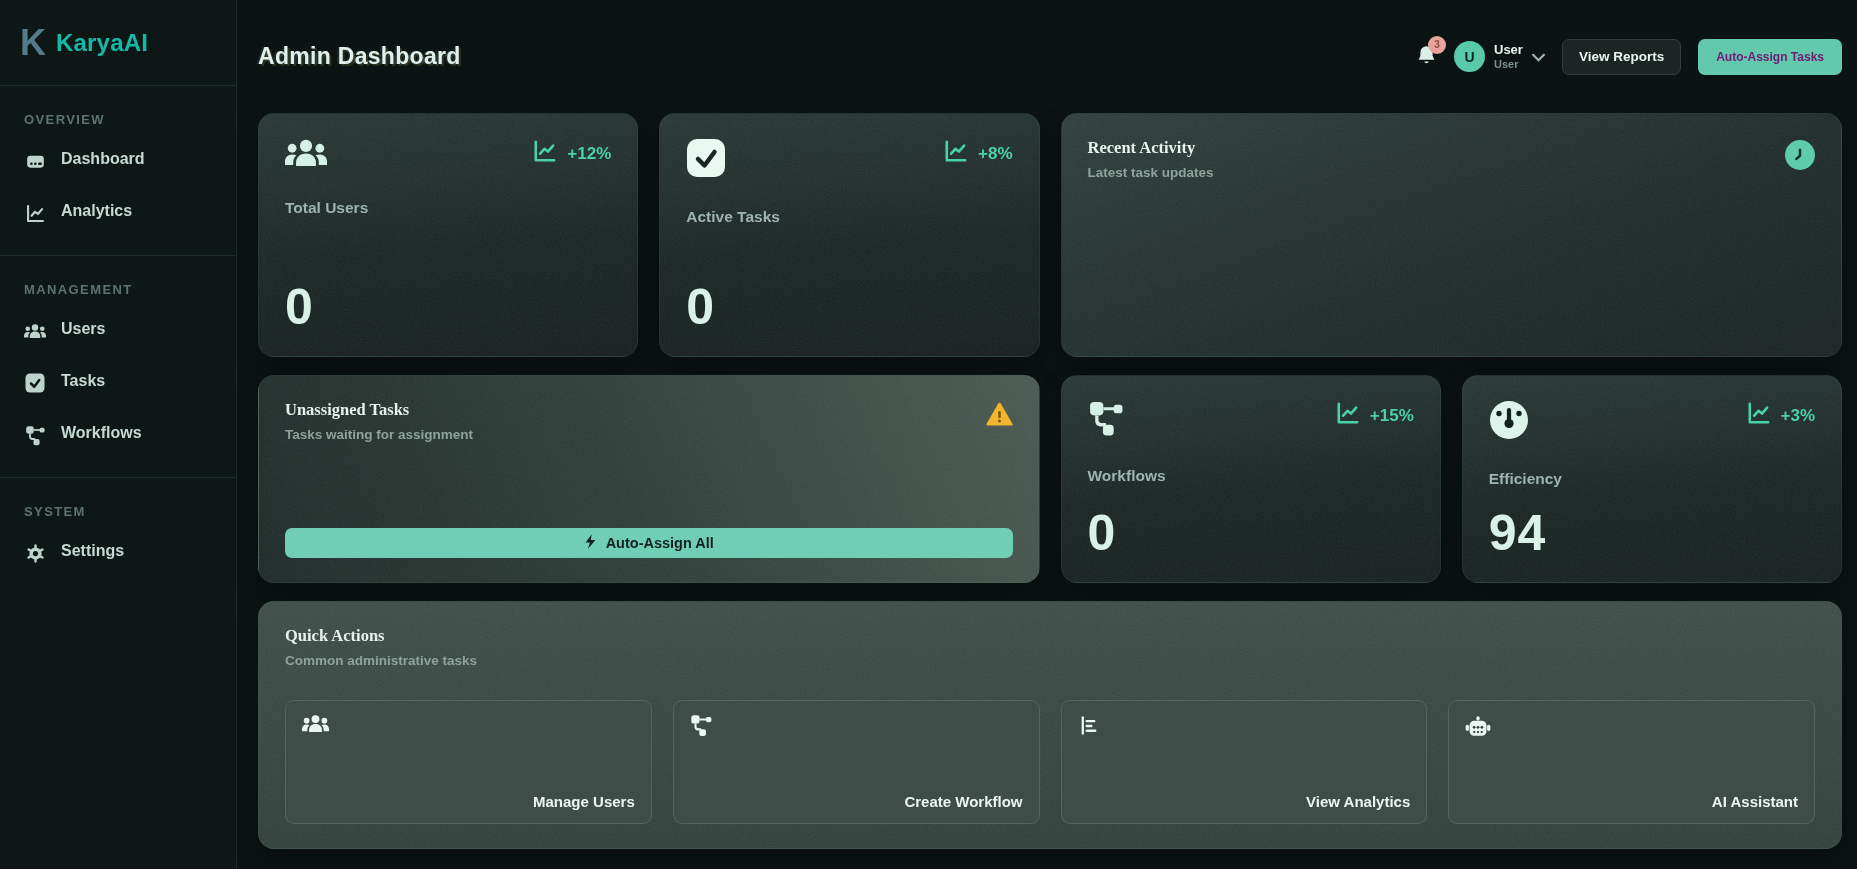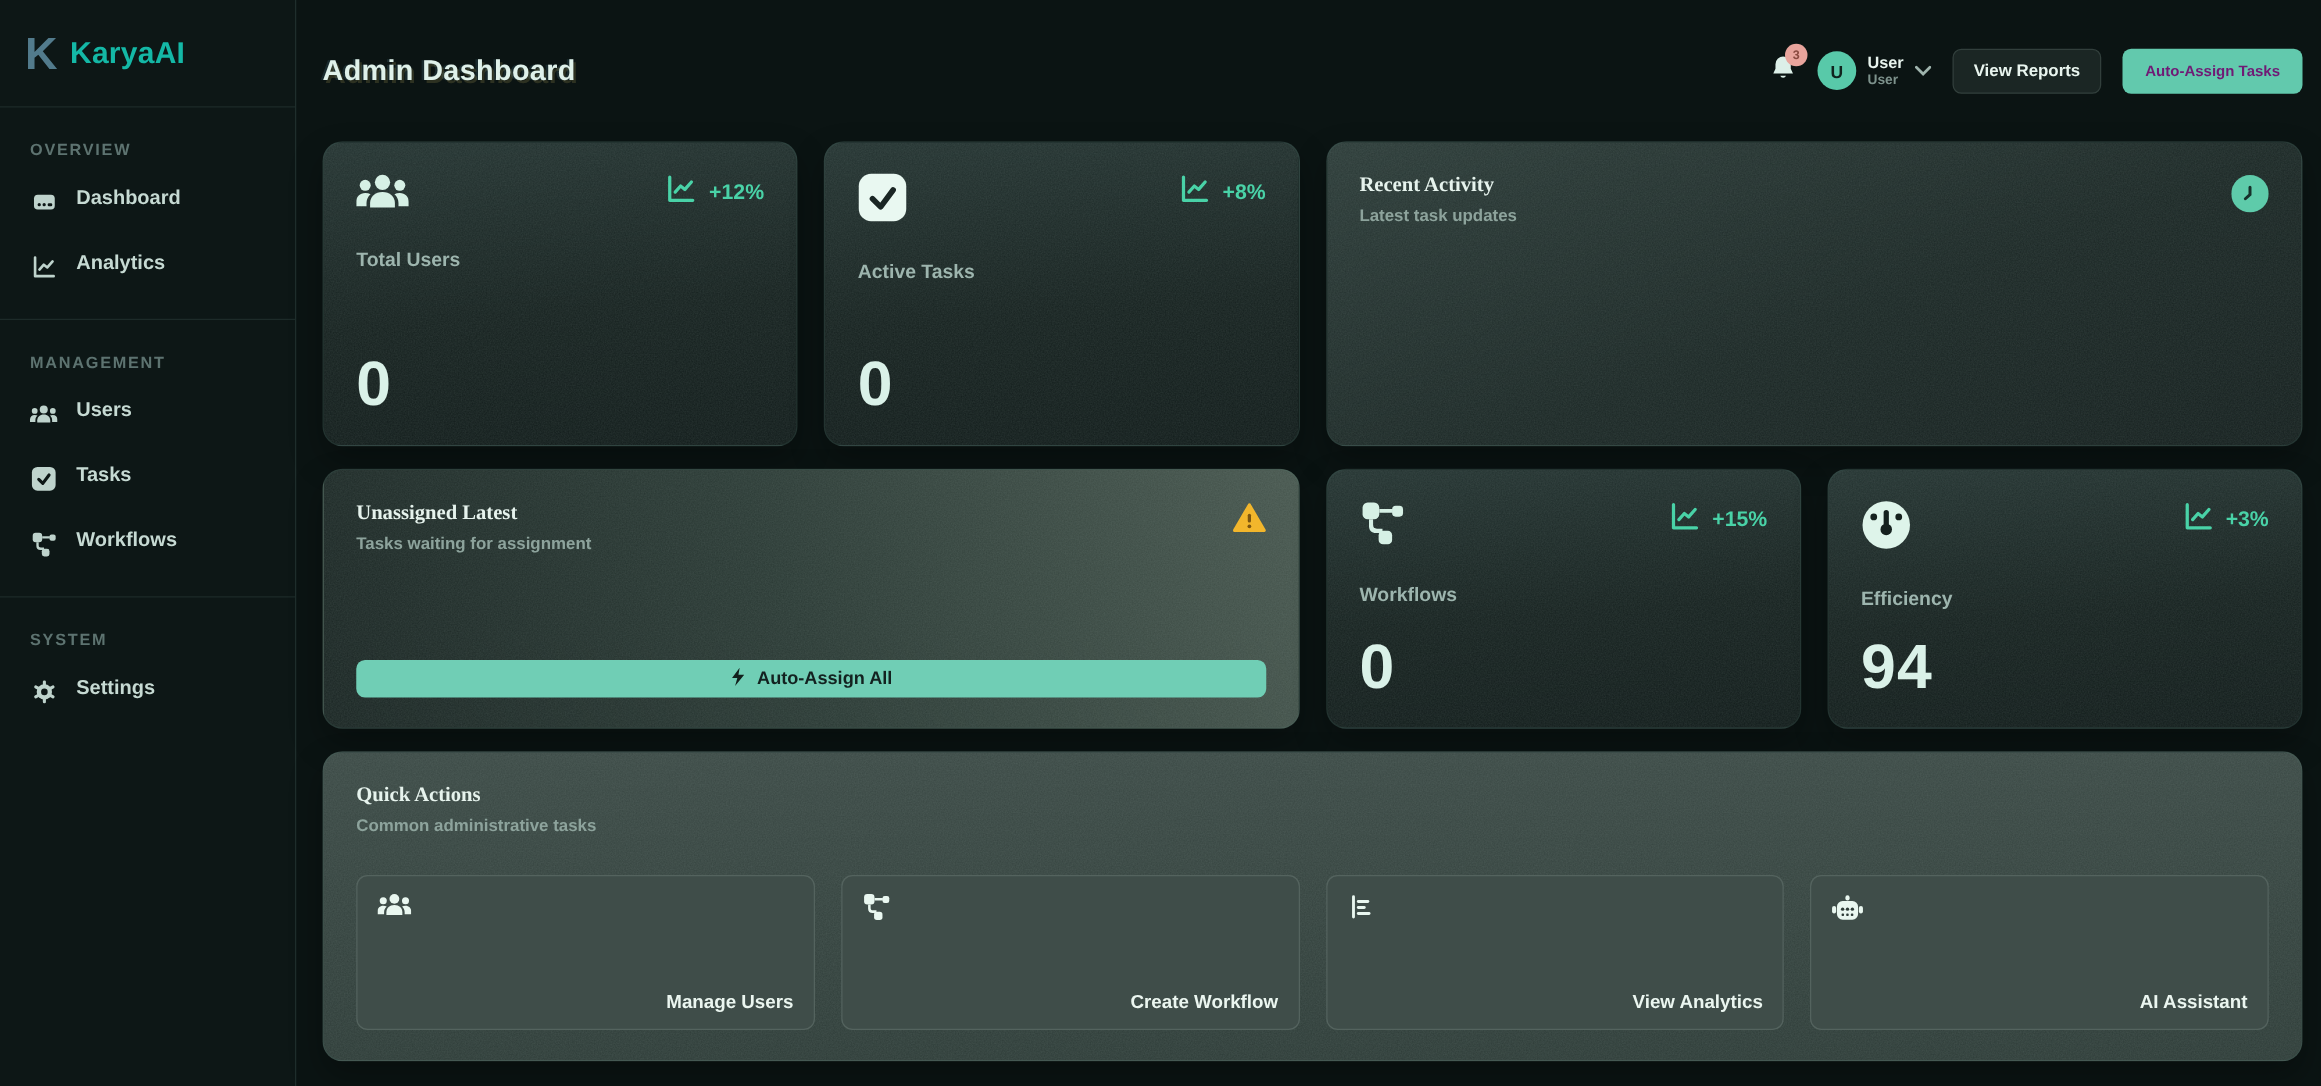--- a/index.html
+++ b/index.html
@@ -314,21 +314,21 @@
             </svg>
         </span>
       </div>
     </section>
 
     <section class="card unassigned grain">
         <svg class="noise" aria-hidden="true">
           <rect width="100%" height="100%" filter="url(#grainF)"></rect>
         </svg>
       <div class="cbody">
-        <div class="card-title">Unassigned Latest</div>
+        <div class="card-title">Unassigned Tasks</div>
         <div class="card-sub">Tasks waiting for assignment</div>
         <span class="corner-icon">
           <svg width="27" height="25" viewBox="0 0 27 25">
               <path d="M13.5 2 25.3 22.3H1.7Z" fill="#f2b62c" stroke="#f2b62c" stroke-width="2.6" stroke-linejoin="round"></path>
               <rect x="12.2" y="9" width="2.6" height="7" rx="1.3" fill="#7a5410"></rect>
               <circle cx="13.5" cy="19" r="1.5" fill="#7a5410"></circle>
             </svg>
         </span>
         <button class="assign-btn">
           <span>

